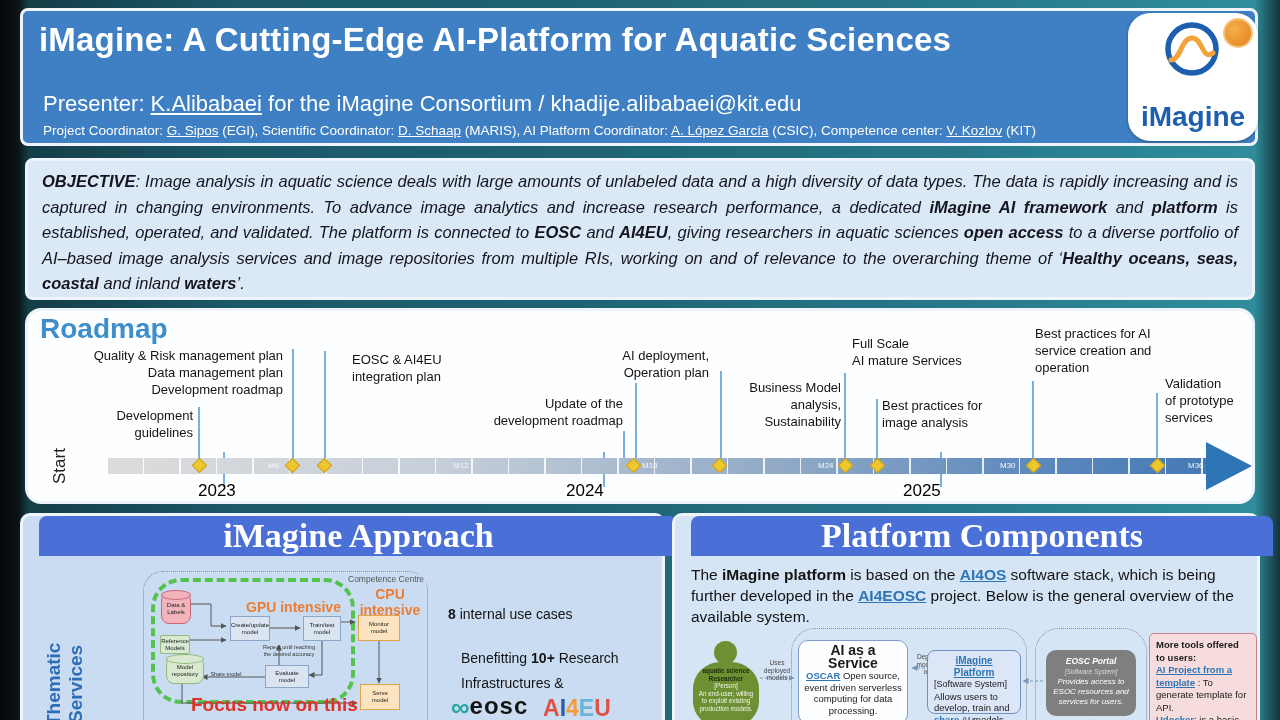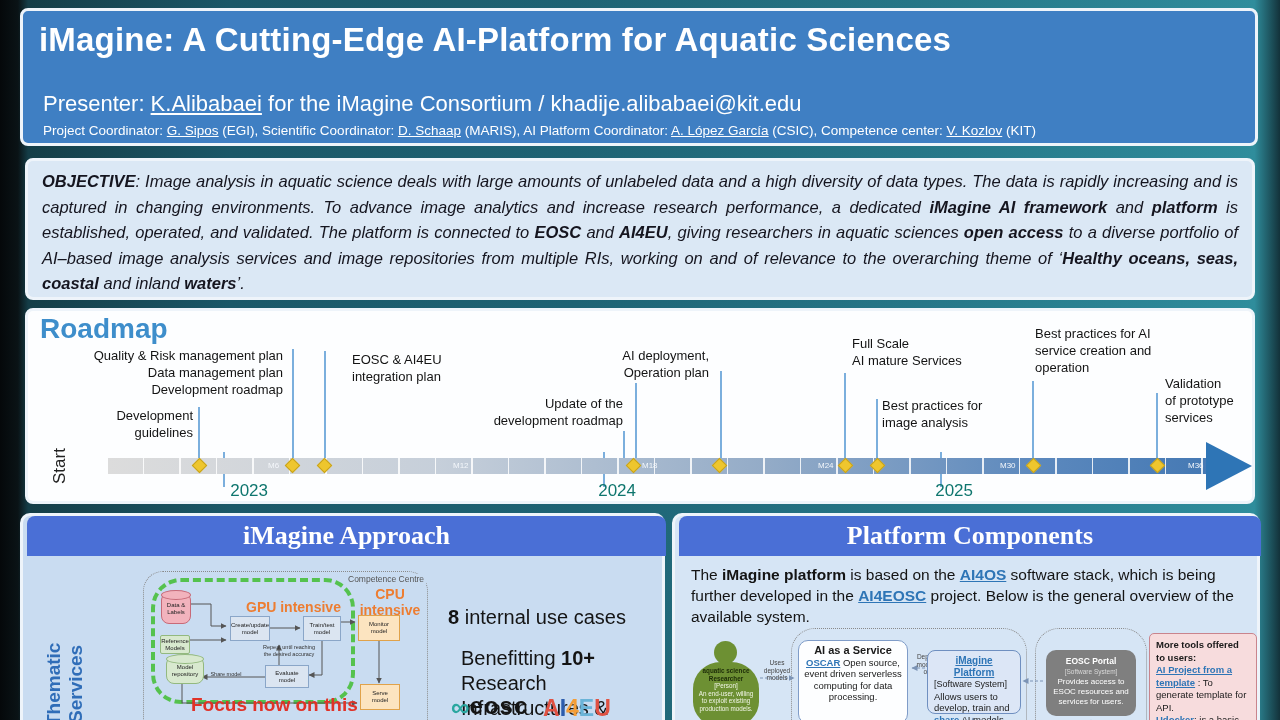--- a/index.html
+++ b/index.html
@@ -19,54 +19,54 @@
   .hdr-coord{left:20px;top:112px;font-size:13.5px;color:#fff;}
   .logo-box{left:1105px;top:2px;width:130px;height:128px;background:#fff;border-radius:22px;box-shadow:0 1px 3px rgba(0,0,0,.35);}
   .logo-word{left:0;bottom:8px;width:100%;text-align:center;font-size:28px;font-weight:bold;color:#1d5fae;}
   .badge{right:5px;top:5px;width:30px;height:30px;border-radius:50%;background:radial-gradient(circle at 35% 35%,#f6b049,#e2801f);border:2px solid #f3c577;box-sizing:border-box;}
 
   
   .obj{left:25px;top:158px;width:1230px;height:142px;background:#dbe8f5;border:3px solid #eef4fa;border-radius:8px;box-sizing:border-box;}
   .obj-text{left:14px;top:8px;width:1196px;font-size:16.5px;line-height:25.5px;font-style:italic;color:#15151f;text-align:justify;}
 
   
-  .rmp{left:25px;top:308px;width:1230px;height:196px;background:#fdfeff;border:3px solid #eef4fa;border-radius:8px;box-sizing:border-box;}
+  .rmp{left:25px;top:308px;width:1230px;height:196px;background:#fdfeff;border:3px solid #eef4fa;border-radius:16px;box-sizing:border-box;}
   .rmp-title{left:12px;top:2px;font-size:28px;font-weight:bold;color:#3e8ecb;}
   .start-lbl{left:22px;top:120px;width:34px;height:70px;writing-mode:vertical-rl;transform:rotate(180deg);font-size:17px;color:#222;text-align:center;}
   .bar{left:80px;top:147px;width:1100px;height:16px;
     background:repeating-linear-gradient(90deg,rgba(255,255,255,0) 0 35px,rgba(255,255,255,.85) 35px 36.5px),
     linear-gradient(90deg,#dcdcdc 0%,#c6cfda 30%,#93abc7 60%,#5b88bd 85%,#4579b4 100%);}
   .bar-arrow{left:1178px;top:131px;width:0;height:0;border-top:24px solid transparent;border-bottom:24px solid transparent;border-left:46px solid #2e75b6;}
   .mlab{position:absolute;top:150px;font-size:8px;color:#f4f7fb;}
   .ms{position:absolute;font-size:13px;line-height:17px;color:#141414;white-space:pre-line;}
-  .yr{position:absolute;top:170px;width:70px;text-align:right;font-size:17px;color:#0f766e;}
+  .yr{position:absolute;top:170px;width:70px;text-align:left;font-size:17px;color:#000000;}
   .dia{position:absolute;top:149px;width:11px;height:11px;background:#eec62e;border:1px solid #c8a21a;transform:rotate(45deg);box-sizing:border-box;}
 
   
-  .panel-hd{left:4px;top:0;width:100%;height:40px;background:#4a6fd6;border-radius:8px 8px 0 0;
-    font-family:"Liberation Serif",serif;font-weight:bold;font-size:26px;color:#fff;text-align:center;line-height:40px;}
+  .panel-hd{left:16px;top:0;width:100%;height:40px;background:#4a6fd6;border-radius:8px 8px 0 0;
+    font-family:"Liberation Serif",serif;font-weight:bold;font-size:34px;color:#fff;text-align:center;line-height:40px;}
   .appr{left:20px;top:513px;width:645px;height:250px;background:#c9dcf1;border:3px solid #eef4fa;border-radius:10px;box-sizing:border-box;}
   .plat{left:672px;top:513px;width:588px;height:250px;background:#d6e5f5;border:3px solid #eef4fa;border-radius:10px;box-sizing:border-box;}
   .side-lbl{left:20px;top:78px;width:46px;height:180px;writing-mode:vertical-rl;transform:rotate(180deg);
     font-size:19px;font-weight:bold;color:#2f6db8;text-align:center;white-space:pre-line;line-height:22px;}
 
   
   .dotted-box{border:1.5px dotted #8a8a8a;border-radius:20px;box-sizing:border-box;}
   .green-dash{left:128px;top:62px;width:204px;height:126px;border:4px dashed #55c24e;border-radius:30px;box-sizing:border-box;}
   .nbox{position:absolute;font-size:6px;line-height:7px;text-align:center;box-sizing:border-box;
     display:flex;align-items:center;justify-content:center;white-space:pre-line;color:#222;}
   .blue-n{background:#dbe5f1;border:1px solid #8aa6c8;}
   .or-n{background:#fce4c0;border:1px solid #e0a24a;}
   .cyl{border-radius:6px 6px 8px 8px;position:absolute;}
   .cyl::before{content:"";position:absolute;left:-1px;right:-1px;top:-5px;height:10px;border-radius:50%;background:inherit;border:inherit;box-sizing:border-box;}
   .cyl .ct{position:relative;width:100%;text-align:center;font-size:6px;line-height:7px;white-space:pre-line;color:#222;}
   .tinynote{position:absolute;font-size:5.5px;line-height:6.5px;color:#333;white-space:pre-line;text-align:center;}
   .gpu{position:absolute;font-size:14px;font-weight:bold;color:#ed7d31;}
   .focus{position:absolute;font-size:19px;font-weight:bold;color:#e03228;}
-  .stat{position:absolute;font-size:20px;color:#141414;}
+  .stat{position:absolute;font-size:14px;color:#141414;}
 
   
   .pbox{position:absolute;box-sizing:border-box;font-size:9.5px;line-height:11.5px;color:#1a1a1a;}
   .aias{background:#fdfeff;border:1.5px solid #7f9cc8;border-radius:10px;text-align:center;padding:4px 5px;}
   .imgb{background:#dce6f6;border:1.5px solid #6f8fc0;border-radius:8px;padding:4px 6px;}
   .eoscp{background:#7f7f7f;border-radius:10px;color:#fff;text-align:center;padding:6px 5px;font-size:8px;line-height:10px;}
   .moret{background:#f7dcdd;border:1px solid #c9848d;border-radius:5px;padding:5px 6px;font-size:9.5px;line-height:12.5px;}
   .alab{position:absolute;font-size:6.5px;line-height:7.5px;color:#444;text-align:center;white-space:pre-line;}
   .person-head{position:absolute;left:21px;top:0;width:23px;height:23px;border-radius:50%;background:#6d9033;}
   .person-body{position:absolute;left:0;top:21px;width:66px;height:64px;border-radius:42% 42% 38% 38%;background:#6d9033;
@@ -74,20 +74,28 @@
 </style>
 </head>
 <body>
 
 <div id="poster">
 
   <div class="abs hdr">
     <div class="abs hdr-title">iMagine: A Cutting-Edge AI-Platform for Aquatic Sciences</div>
     <div class="abs hdr-presenter"><span>Presenter: </span><span class="u">K.Alibabaei</span><span> for the iMagine Consortium / khadije.alibabaei@kit.edu</span></div>
     <div class="abs hdr-coord"><span>Project Coordinator: </span><span class="u">G. Sipos</span><span> (EGI), </span><span>Scientific Coordinator: </span><span class="u">D. Schaap</span><span> (MARIS), </span><span>AI Platform Coordinator: </span><span class="u">A. López García</span><span> (CSIC), </span><span>Competence center: </span><span class="u">V. Kozlov</span><span> (KIT)</span></div>
+    <div class="abs logo-box">
+      <svg class="abs" style="left:32px;top:6px;" width="64" height="64" viewBox="0 0 64 64">
+        <circle cx="32" cy="30" r="24" fill="#fff" stroke="#1d5fae" stroke-width="5.5"></circle>
+        <path d="M11,41 C21,41 21,19 32,19 C43,19 42,42 53,34" fill="none" stroke="#f2a33c" stroke-width="5" stroke-linecap="round"></path>
+      </svg>
+      <div class="abs badge"></div>
+      <div class="abs logo-word">iMagine</div>
+    </div>
   </div>
 
   <div class="abs obj">
     <div class="abs obj-text"><span class="b">OBJECTIVE</span><span>:  Image analysis in aquatic science deals with large amounts of unlabeled data and a high diversity of data types. The data is rapidly increasing and is captured in changing environments. To advance image analytics and increase research performance, a dedicated </span><span class="b">iMagine AI framework</span><span> and </span><span class="b">platform</span><span> is established, operated, and validated. The platform is connected to </span><span class="b">EOSC</span><span> and </span><span class="b">AI4EU</span><span>, giving researchers in aquatic sciences </span><span class="b">open access</span><span> to a diverse portfolio of AI–based image analysis services and image repositories from multiple RIs, working on and of relevance to the overarching theme of ‘</span><span class="b">Healthy oceans, seas, coastal</span><span> and inland </span><span class="b">waters</span><span>’.</span></div>
   </div>
 
   <div class="abs rmp">
     <div class="abs rmp-title">Roadmap</div>
     <div class="abs start-lbl">Start</div>
 
@@ -133,20 +141,23 @@
 Data management plan
 Development roadmap</div>
     <div class="ms" style="left:45px;width:120px;top:96px;text-align:right;">Development
 guidelines</div>
     <div class="ms" style="left:305px;width:140px;top:40px;margin-left:19px;">EOSC &amp; AI4EU
 integration plan</div>
     <div class="ms" style="left:445px;width:150px;top:84px;text-align:right;">Update of the
 development roadmap</div>
     <div class="ms" style="left:531px;width:150px;top:36px;text-align:right;">AI deployment,
 Operation plan</div>
+    <div class="ms" style="left:663px;width:150px;top:68px;text-align:right;">Business Model
+analysis,
+Sustainability</div>
     <div class="ms" style="left:824px;width:160px;top:24px;">Full Scale
 AI mature Services</div>
     <div class="ms" style="left:854px;width:140px;top:86px;">Best practices for
 image analysis</div>
     <div class="ms" style="left:1007px;width:150px;top:14px;">Best practices for AI
 service creation and
 operation</div>
     <div class="ms" style="left:1137px;width:95px;top:64px;">Validation
 of  prototype
 services</div>
@@ -248,25 +259,25 @@
     <div class="abs" style="left:18px;top:125px;width:66px;height:90px;">
       <div class="person-head"></div>
       <div class="person-body"><span class="pre b" style="color:#1c2b07;">aquatic science
 Researcher</span><br><span style="color:#f2f6e8;">[Person]</span><br><span class="pre" style="color:#f2f6e8;">An end-user, willing
 to exploit existing
 production models.</span></div>
     </div>
     <div class="alab" style="left:84px;top:143px;width:36px;">Uses deployed
 models</div>
 
-    <div class="pbox aias" style="left:123px;top:124px;width:110px;height:84px;"><span class="b" style="font-size:11px;">AI as a Service</span><br><span class="link">OSCAR</span><span> Open source, event driven serverless computing for data processing.</span></div>
+    <div class="pbox aias" style="left:123px;top:124px;width:110px;height:84px;"><span class="b" style="font-size:14px;">AI as a Service</span><br><span class="link">OSCAR</span><span> Open source, event driven serverless computing for data processing.</span></div>
     <div class="alab" style="left:236px;top:137px;width:32px;">Deploy
 models
 on</div>
 
     <div class="pbox imgb" style="left:252px;top:134px;width:94px;height:64px;"><div style="text-align:center;"><span class="link" style="font-size:10px;">iMagine Platform</span></div><span style="font-size:9px;">[Software System]</span><br><span style="font-size:9.5px;">Allows users to develop, train  and </span><span class="link" style="font-size:9.5px;">share</span><span style="font-size:9.5px;"> AI models.</span></div>
 
-    <div class="pbox eoscp" style="left:371px;top:134px;width:90px;height:66px;"><span class="b" style="font-size:8.5px;">EOSC Portal</span><br><span style="font-size:6.5px;color:#d9d9d9;">[Software System]</span><br><span>Provides access to ESOC resources and services for users.</span></div>
+    <div class="pbox eoscp" style="left:371px;top:134px;width:90px;height:66px;font-style:italic;"><span class="b" style="font-size:8.5px;">EOSC Portal</span><br><span style="font-size:6.5px;color:#d9d9d9;">[Software System]</span><br><span>Provides access to ESOC resources and services for users.</span></div>
 
     <div class="pbox moret" style="left:474px;top:117px;width:108px;height:128px;"><span class="b">More tools offered to users:</span><br><span class="link">AI Project from a template</span><span> : To generate template for API.</span><br><span class="link">Udocker</span><span>: is a basic user tool to execute simple docker containers</span></div>
   </div>
 
 </div>
 
 </body></html>

